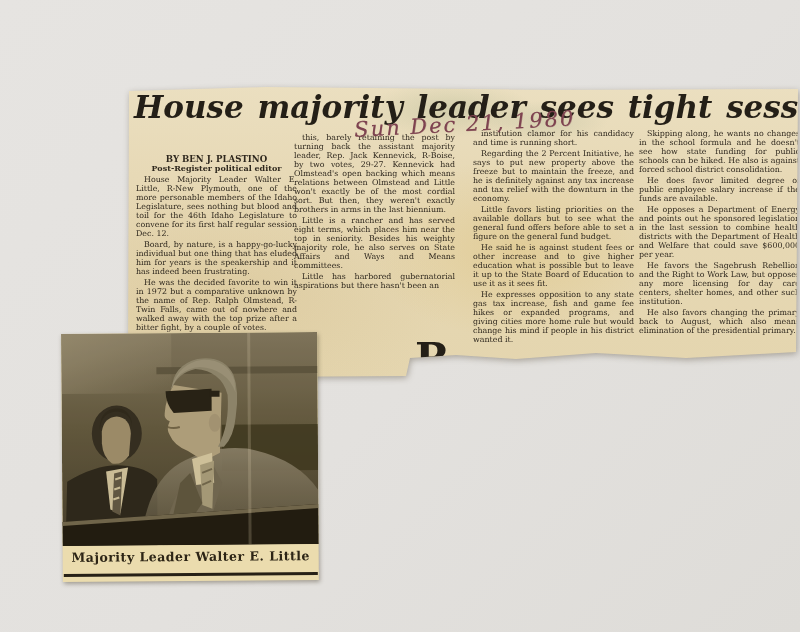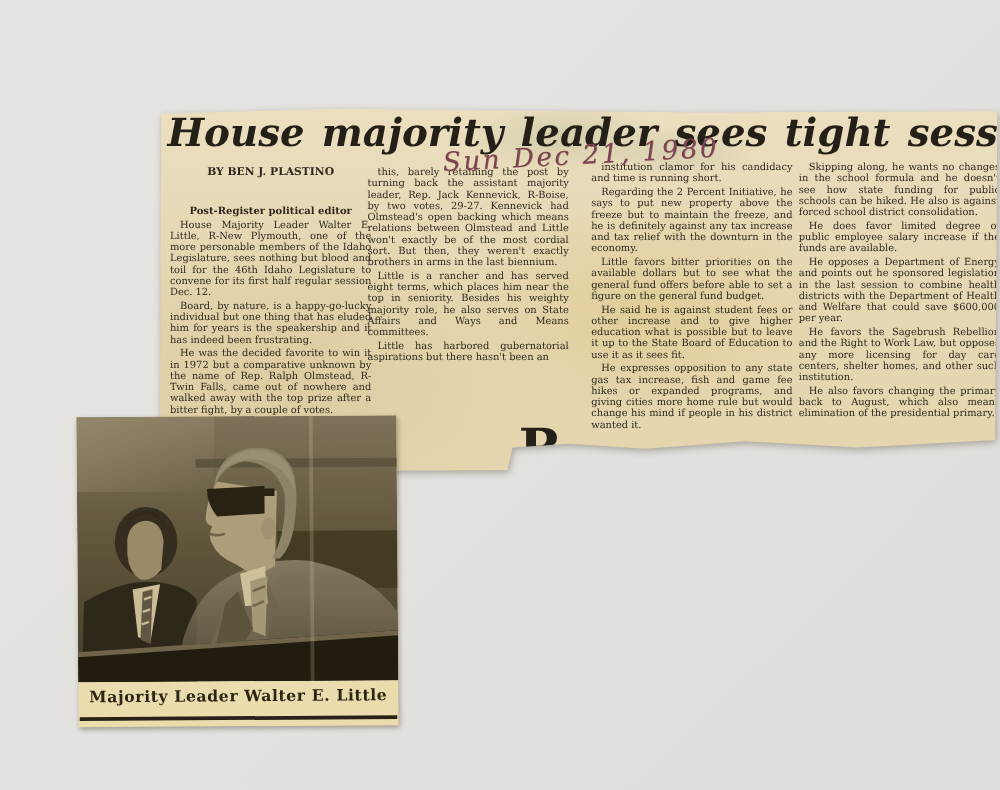--- a/index.html
+++ b/index.html
@@ -48,22 +48,22 @@
   }
   .col{
     position:absolute;width:161px;
     font-size:7.9px;line-height:9px;
     color:#2f281e;text-align:justify;
   }
   .col1{left:10px;top:47px;}
   .col2{left:168px;top:47px;}
   .col3{left:347px;top:43px;}
   .col4{left:513px;top:43px;}
-  .byline{font-weight:bold;text-align:center;font-size:8.6px;line-height:10px;}
-  .byline-role{font-weight:bold;text-align:center;font-size:8px;line-height:9px;margin-bottom:2px;margin-top:21px;}
+  .byline{font-weight:bold;text-align:center;font-size:8.6px;line-height:10px;margin-top:21px;}
+  .byline-role{font-weight:bold;text-align:center;font-size:8px;line-height:9px;margin-bottom:2px;}
   .para{margin:0 0 2px 0;text-indent:8px;}
   .cutoff-letter{
     position:absolute;left:289px;top:252px;
     font-family:"DejaVu Serif", serif;font-weight:bold;
     font-size:42px;line-height:42px;color:#241f17;
   }
   
   .photo-piece{
     position:absolute;left:62px;top:333px;width:256px;
     background:#ebdcae;
@@ -106,21 +106,21 @@
     </div>
 
     <div class="col col2">
           <p class="para">this, barely retaining the post by turning back the assistant majority leader, Rep. Jack Kennevick, R-Boise, by two votes, 29-27. Kennevick had Olmstead's open backing which means relations between Olmstead and Little won't exactly be of the most cordial sort. But then, they weren't exactly brothers in arms in the last biennium.</p>
           <p class="para">Little is a rancher and has served eight terms, which places him near the top in seniority. Besides his weighty majority role, he also serves on State Affairs and Ways and Means committees.</p>
           <p class="para">Little has harbored gubernatorial aspirations but there hasn't been an</p>
         </div>
     <div class="col col3">
           <p class="para">institution clamor for his candidacy and time is running short.</p>
           <p class="para">Regarding the 2 Percent Initiative, he says to put new property above the freeze but to maintain the freeze, and he is definitely against any tax increase and tax relief with the downturn in the economy.</p>
-          <p class="para">Little favors bitter priorities on the available dollars but to see what the general fund offers before able to set a figure on the general fund budget.</p>
+          <p class="para">Little favors listing priorities on the available dollars but to see what the general fund offers before able to set a figure on the general fund budget.</p>
           <p class="para">He said he is against student fees or other increase and to give higher education what is possible but to leave it up to the State Board of Education to use it as it sees fit.</p>
           <p class="para">He expresses opposition to any state gas tax increase, fish and game fee hikes or expanded programs, and giving cities more home rule but would change his mind if people in his district wanted it.</p>
         </div>
     <div class="col col4">
           <p class="para">Skipping along, he wants no changes in the school formula and he doesn't see how state funding for public schools can be hiked. He also is against forced school district consolidation.</p>
           <p class="para">He does favor limited degree of public employee salary increase if the funds are available.</p>
           <p class="para">He opposes a Department of Energy and points out he sponsored legislation in the last session to combine health districts with the Department of Health and Welfare that could save $600,000 per year.</p>
           <p class="para">He favors the Sagebrush Rebellion and the Right to Work Law, but opposes any more licensing for day care centers, shelter homes, and other such institution.</p>
           <p class="para">He also favors changing the primary back to August, which also means elimination of the presidential primary.</p>
         </div>

